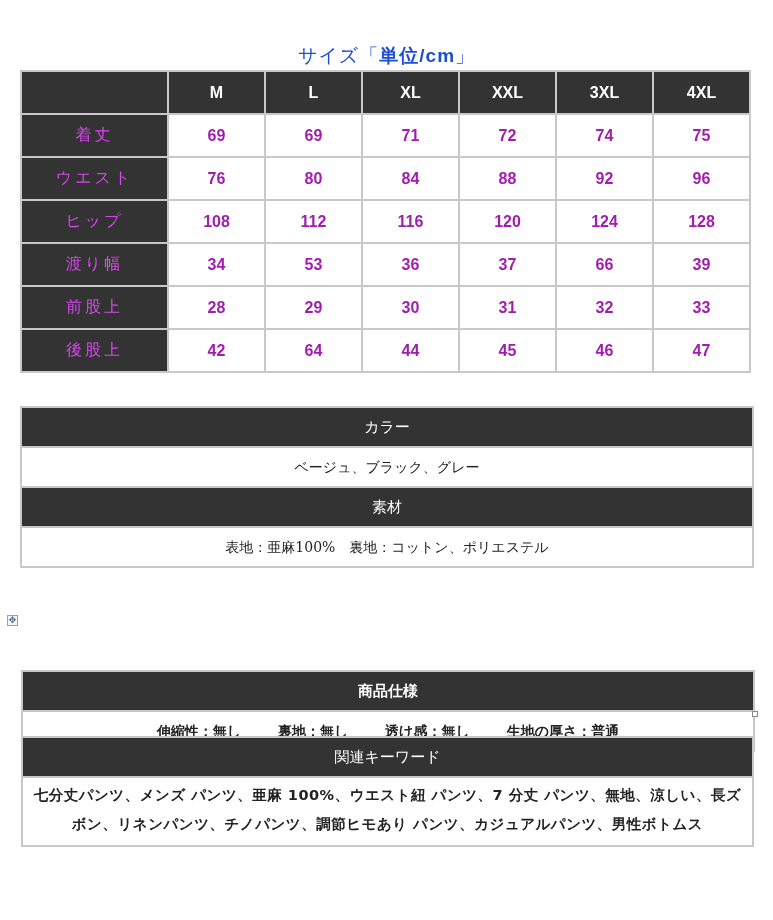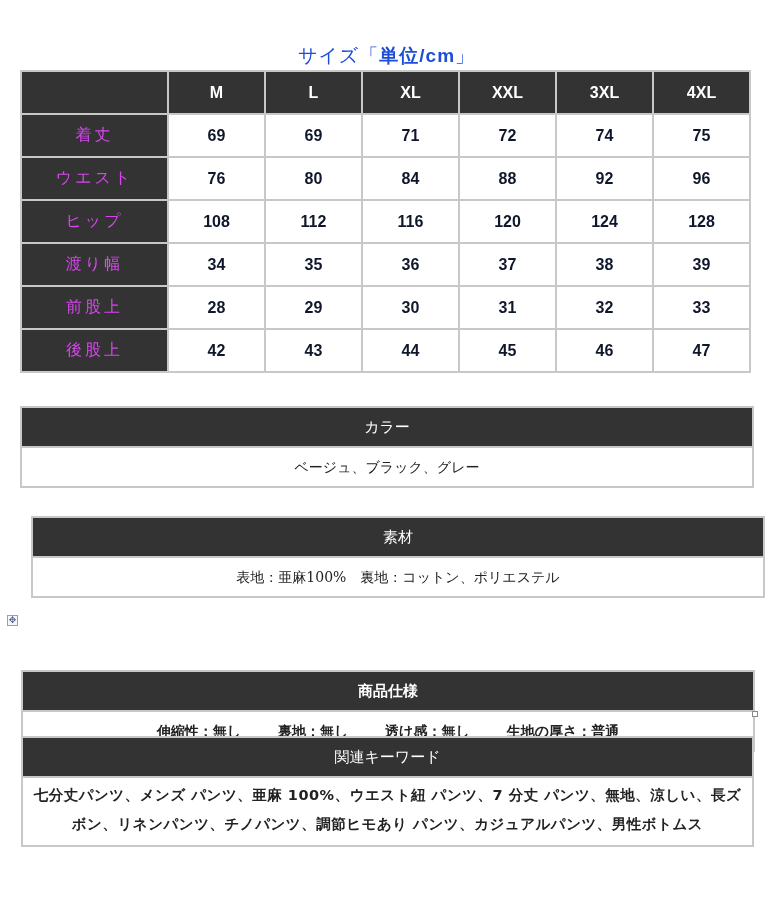--- a/index.html
+++ b/index.html
@@ -12,35 +12,35 @@
 
   table.size { position: absolute; left: 20px; top: 70px; border-collapse: collapse;
                border: 2px solid #c8c8c8; }
   table.size td, table.size th { border: 2px solid #c8c8c8; padding: 0; text-align: center; }
   table.size th { background: #333333; color: #ffffff; font-family: "Liberation Sans", sans-serif;
                   font-weight: bold; font-size: 16px; height: 41px; }
   table.size th.corner { width: 145px; }
   table.size th.col { width: 95px; }
   table.size td.rowhead { background: #333333; color: #d946ef; font-family: "DejaVu Sans", sans-serif;
                           font-size: 16px; letter-spacing: 3px; height: 41px; }
-  table.size td.val { background: #ffffff; color: #0f172a; font-family: "Liberation Sans", sans-serif;
+  table.size td.val { background: #ffffff; color: #a21caf; font-family: "Liberation Sans", sans-serif;
                       font-weight: bold; font-size: 16px; margin-left: 25px; }
 
   .box { position: absolute; left: 20px; width: 734px; border: 2px solid #c8c8c8; box-sizing: border-box; }
   .box .hd { background: #333333; color: #ffffff; text-align: center; font-size: 15px;
              height: 38px; line-height: 38px; border-bottom: 2px solid #c8c8c8; }
   .box .bd { background: #ffffff; text-align: center; font-size: 14px; color: #222222;
              font-family: "DejaVu Serif", serif; height: 38px; line-height: 38px; }
   .box .bd.bold { font-family: "DejaVu Sans", sans-serif; font-weight: bold; }
   .box .bd.spaced span { margin: 0 16px; }
   .box .bd.kw { height: auto; line-height: 29px; padding: 3px 4px 6px 4px; font-family: "DejaVu Sans", sans-serif;
                 font-weight: bold; font-size: 14.5px; letter-spacing: 0.5px; }
 
   #box-color { top: 406px; }
-  #box-material { top: 516px; margin-left: 11px; }
+  #box-material { top: 486px; }
   #box-spec { top: 626px; left: 21px; width: 734px; margin-top: 44px; }
   #box-keywords { top: 736px; left: 21px; width: 733px; }
 
   .move-handle { position: absolute; left: 7px; top: 615px; width: 11px; height: 11px;
                  border: 1px solid #8ea2c0; background: #f4f6fb; box-sizing: border-box;
                  font-size: 9px; line-height: 9px; text-align: center; color: #4a5f86; }
   .resize-handle { position: absolute; left: 752px; top: 711px; width: 6px; height: 6px;
                    border: 1px solid #888888; background: #ffffff; box-sizing: border-box; }
 </style>
 </head>
@@ -84,39 +84,39 @@
     <td class="val">108</td>
     <td class="val">112</td>
     <td class="val">116</td>
     <td class="val">120</td>
     <td class="val">124</td>
     <td class="val">128</td>
   </tr>
   <tr>
     <td class="rowhead">渡り幅</td>
     <td class="val">34</td>
-    <td class="val">35</td>
+    <td class="val">53</td>
     <td class="val">36</td>
     <td class="val">37</td>
-    <td class="val">38</td>
+    <td class="val">66</td>
     <td class="val">39</td>
   </tr>
   <tr>
     <td class="rowhead">前股上</td>
     <td class="val">28</td>
     <td class="val">29</td>
     <td class="val">30</td>
     <td class="val">31</td>
     <td class="val">32</td>
     <td class="val">33</td>
   </tr>
   <tr>
     <td class="rowhead">後股上</td>
     <td class="val">42</td>
-    <td class="val">43</td>
+    <td class="val">64</td>
     <td class="val">44</td>
     <td class="val">45</td>
     <td class="val">46</td>
     <td class="val">47</td>
   </tr>
 </tbody>
   </table>
 
 <div class="box" id="box-color">
   <div class="hd">カラー</div>

